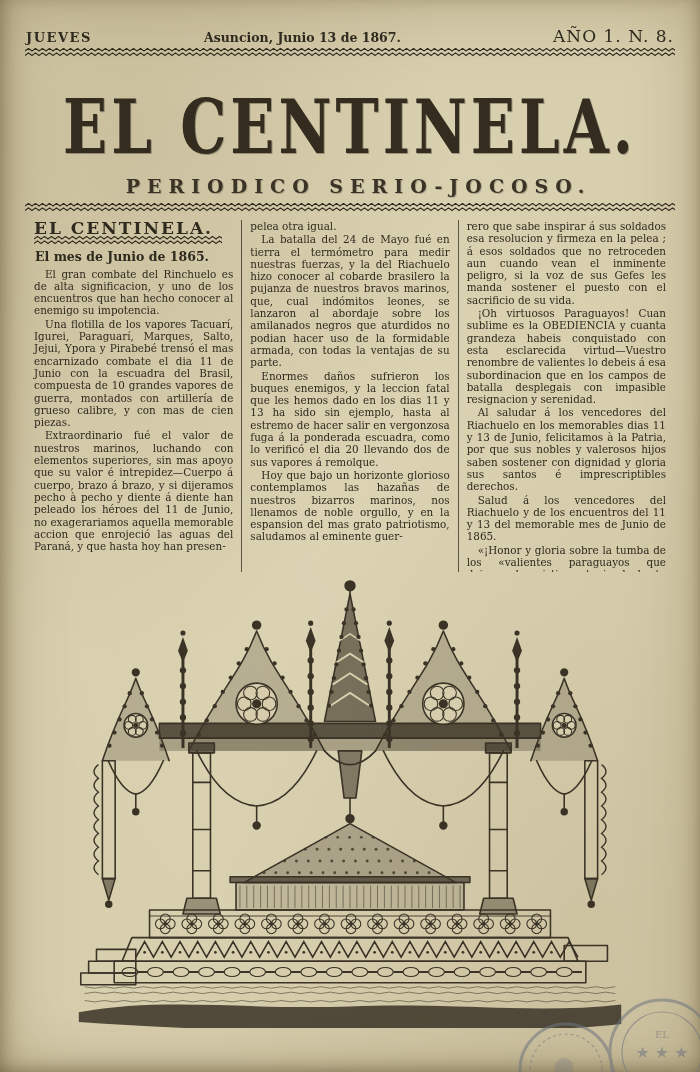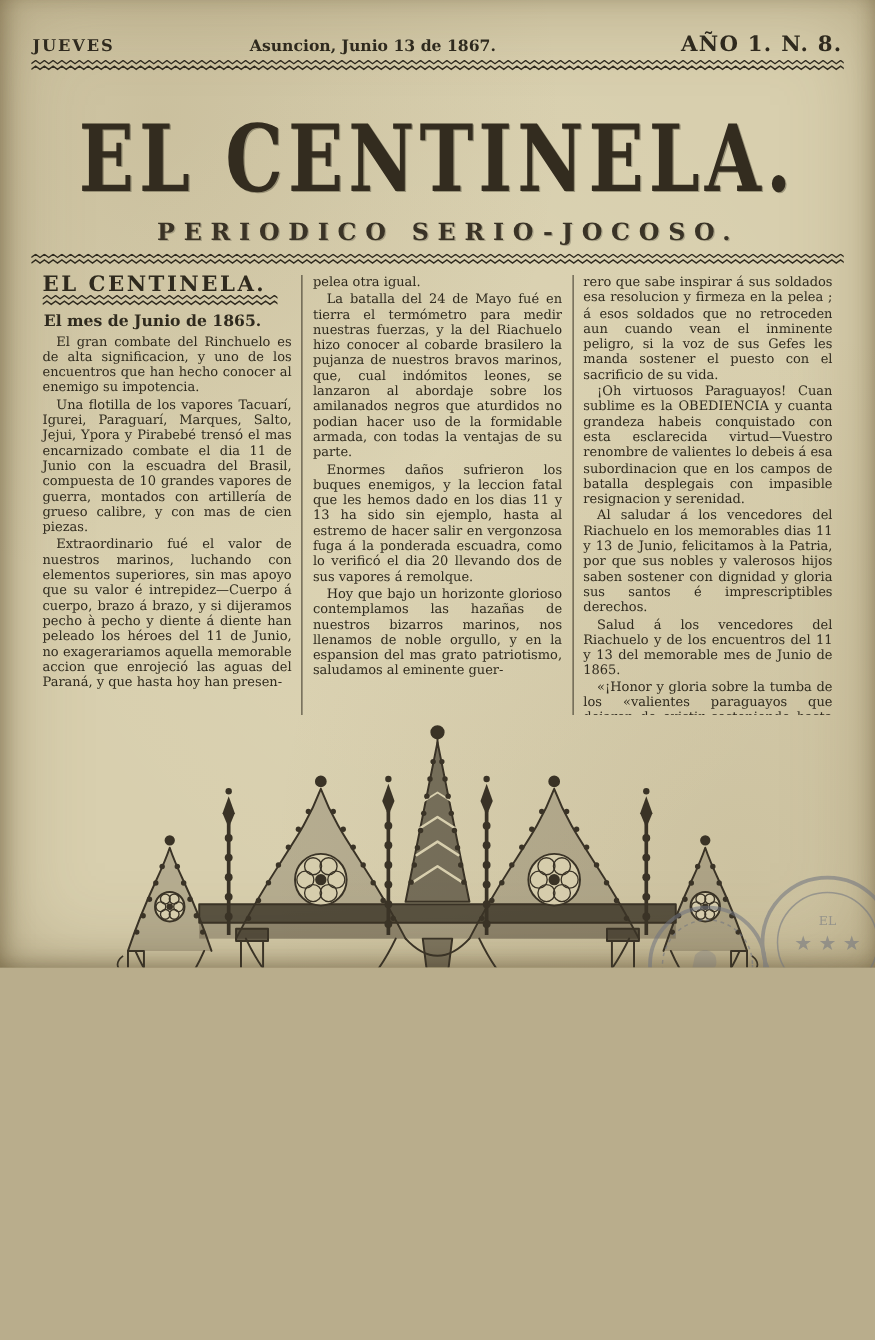--- a/index.html
+++ b/index.html
@@ -1,33 +1,33 @@
 <!DOCTYPE html>
 <html><head>
 <meta charset="utf-8">
 <style>
   html,body{margin:0;padding:0;background:#b9ad8c;}
   .page{
-    position:relative;width:700px;height:774px;overflow:hidden;
+    position:relative;width:700px;height:1072px;overflow:hidden;
     background:#d8cfae;
     background-image:
       radial-gradient(ellipse at 18% 12%, rgba(120,100,60,.14), transparent 40%),
       radial-gradient(ellipse at 85% 90%, rgba(120,100,60,.12), transparent 45%),
       radial-gradient(ellipse at 50% 50%, rgba(255,250,230,.10), transparent 70%);
     box-shadow:
       inset 0 0 70px rgba(110,90,50,.35),
       inset 14px 0 24px -14px rgba(80,65,35,.55),
       inset -10px 0 20px -12px rgba(80,65,35,.45),
       inset 0 -12px 22px -12px rgba(80,65,35,.5);
     font-family:"DejaVu Serif", serif;color:#2f2a1e;
   }
   .hdr{display:flex;align-items:baseline;justify-content:space-between;padding:26px 26px 2px 26px;}
   .hdr .wd{font-weight:bold;font-size:13px;letter-spacing:1.5px;}
   .hdr .dt{font-weight:bold;font-size:12.5px;margin-left:-40px;}
-  .hdr .iss{font-weight:bold;font-size:17px;letter-spacing:1px;}
+  .hdr .iss{font-weight:normal;font-size:17px;letter-spacing:1px;}
   svg.wavy{display:block;margin:0 auto;}
   .mast{
     text-align:center;font-weight:bold;font-size:58px;letter-spacing:4px;
     transform:scaleY(1.28);transform-origin:center;
     margin:34px 0 14px 0;color:#332c1f;
     text-shadow:1px 1px 0 rgba(47,42,30,.35);
     white-space:nowrap;
   }
   .sub{
     text-align:center;font-weight:bold;font-size:19px;letter-spacing:7px;color:#3a3326;

